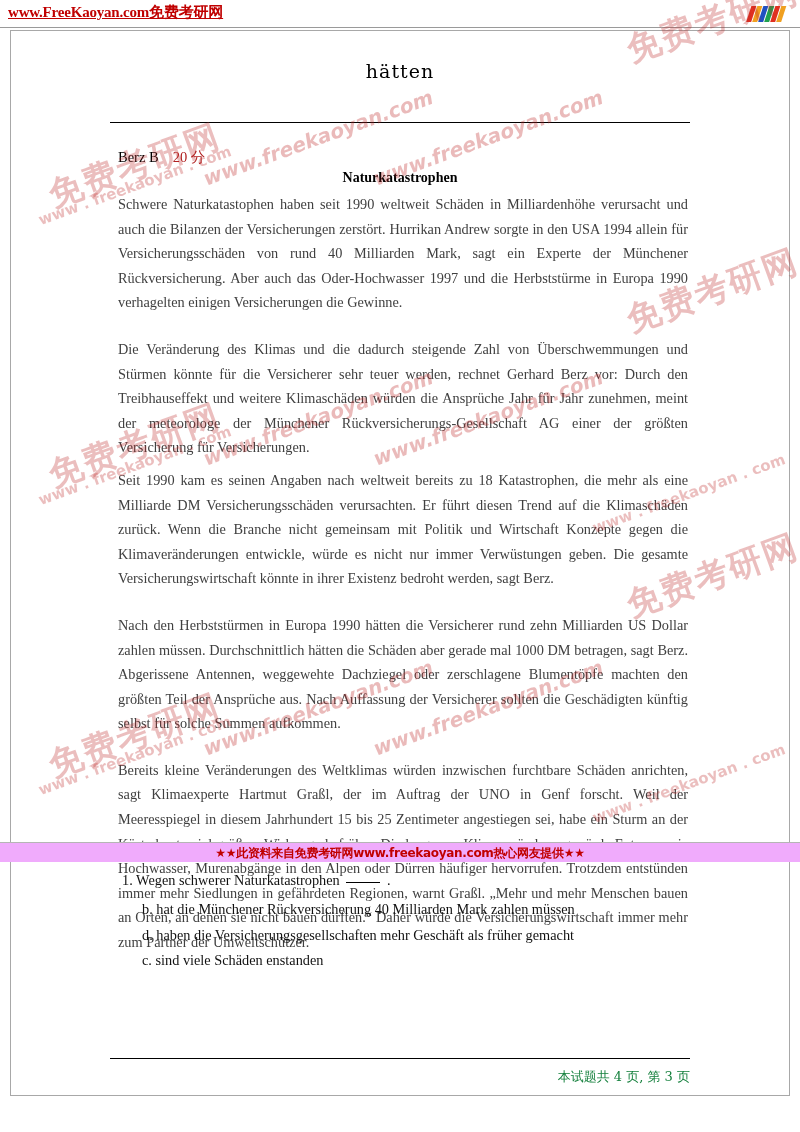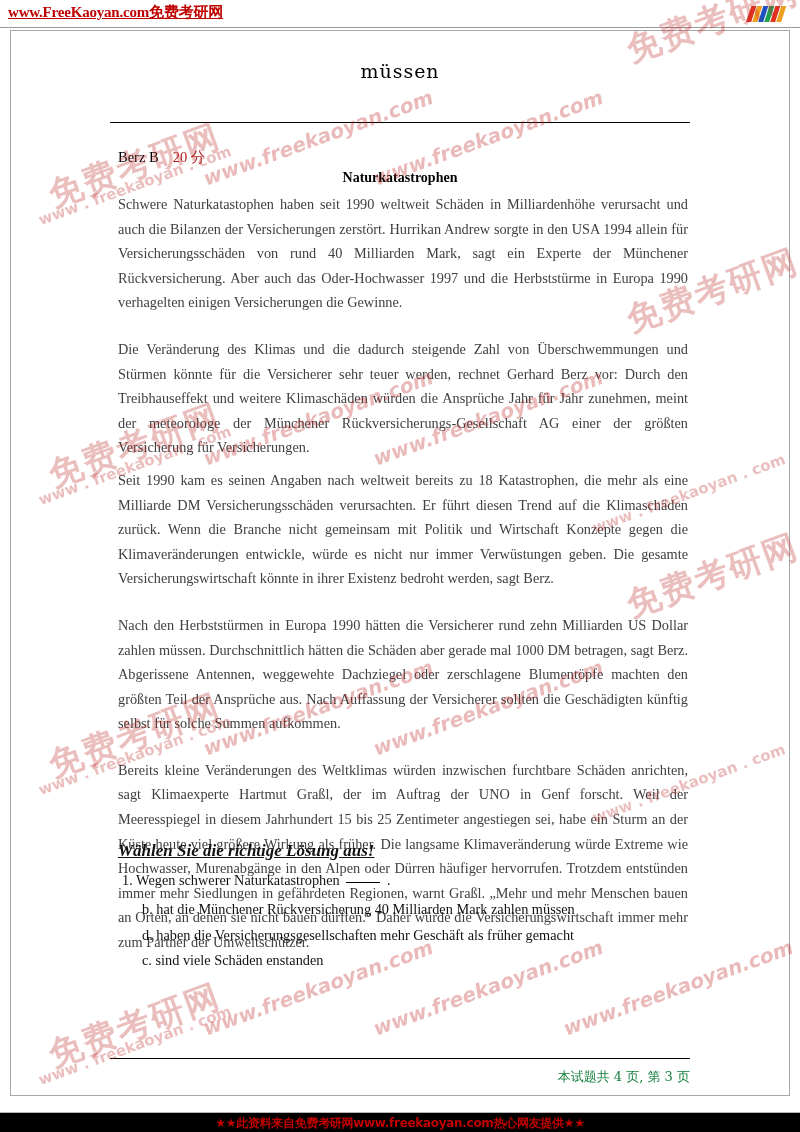--- a/index.html
+++ b/index.html
@@ -11,21 +11,21 @@
     height: 1132px;
     background: #ffffff;
     font-family: "Liberation Serif", serif;
     position: relative;
     overflow: hidden;
   }
   .page {
     position: absolute;
     inset: 0;
     width: 800px;
-    height: 1132px;
+    height: 862px;
   }
 
   
   .top-banner {
     position: absolute;
     left: 0; top: 0;
     width: 800px; height: 28px;
     border-bottom: 1px solid #9a9a9a;
     box-sizing: border-box;
     background: #ffffff;
@@ -172,21 +172,21 @@
     font-family: "DejaVu Serif", serif;
     font-size: 13px;
     color: #15803d;
   }
 
   
   .bottom-strip {
     position: absolute;
     left: 0; bottom: 0;
     width: 800px; height: 20px;
-    background: #000000;
+    background: #f0abfc;
     border-top: 1px solid #b5b5b5;
     box-sizing: border-box;
     text-align: center;
   }
   .bottom-strip span {
     font-family: "DejaVu Sans", sans-serif;
     font-size: 12px;
     font-weight: bold;
     color: #c00000;
     line-height: 19px;
@@ -241,21 +241,21 @@
         <rect x="18" y="2" width="5" height="16" fill="#20a050"></rect>
         <rect x="24" y="2" width="5" height="16" fill="#e03020"></rect>
         <rect x="30" y="2" width="5" height="16" fill="#f0a020"></rect>
       </g>
     </svg>
   </div>
 
   <div class="doc-frame"></div>
 
   <div class="title-block">
-    <div class="title-cn">müssen</div>
+    <div class="title-cn">hätten</div>
   </div>
   <div class="rule-top"></div>
 
   <div class="textb-line">
     <span>Berz B</span><span class="pts">20 分</span>
   </div>
 
   <div class="sec-head">Naturkatastrophen</div>
 
   <div class="body-col">

